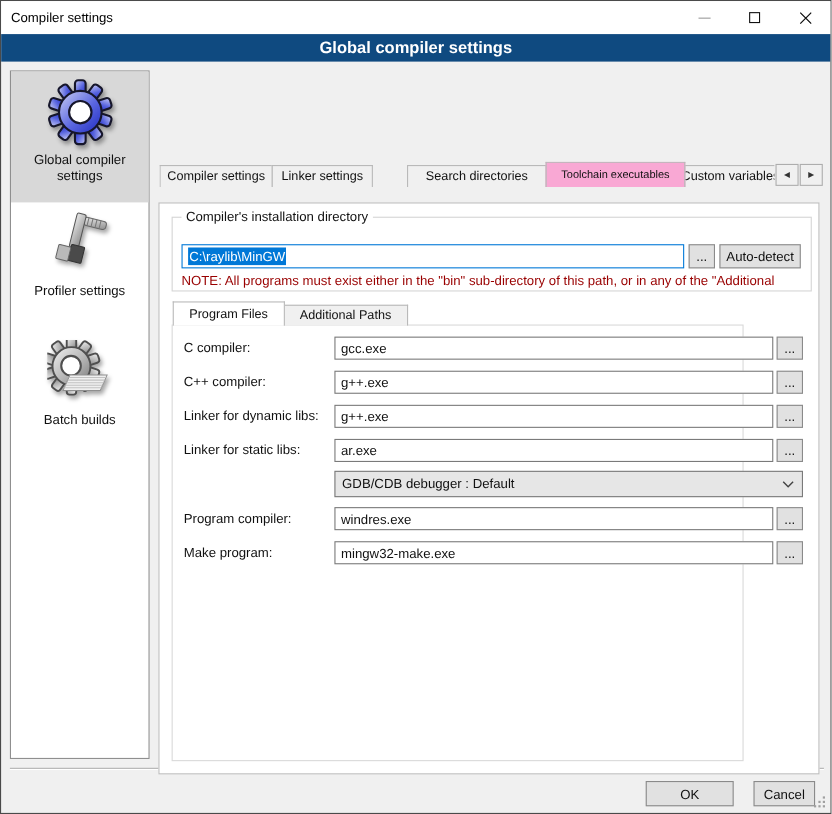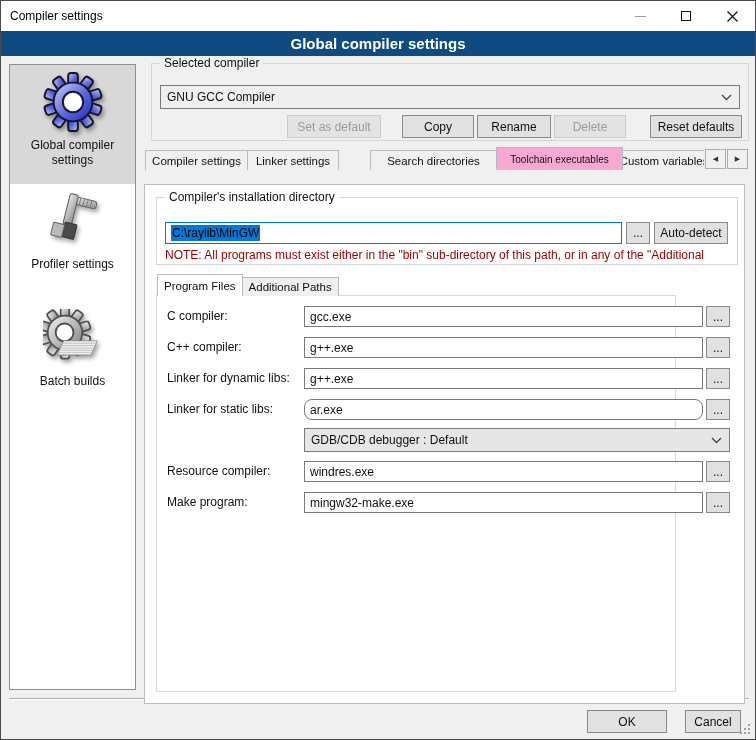--- a/index.html
+++ b/index.html
@@ -40,21 +40,21 @@
 
   
   .combo{position:absolute;display:flex;align-items:center;background:#EFEFEF;border:1px solid #7A7A7A;padding-left:6px;}
   .combo .combo-text{flex:1;white-space:nowrap;overflow:hidden;}
   .combo svg{margin-right:7px;flex:none;}
 
   
   .textbox{position:absolute;background:#FFF;border:1px solid #7A7A7A;padding-left:5px;display:flex;align-items:center;
            white-space:nowrap;overflow:hidden;}
   .textbox.focused{border-color:#0078D7;}
-  .sel{background:#0078D7;color:#000000;padding:1px 1px;}
+  .sel{background:#0078D7;color:#ffffff;padding:1px 1px;}
 
   
   .grp-compiler{left:150px;top:62px;width:598px;height:78px;}
   .combo-compiler{left:8px;top:21px;width:580px;height:24px;}
   .cbtn{position:absolute;top:51px;height:23px;}
 
   
   .tabstrip{position:absolute;left:144px;top:146px;width:559px;height:23px;display:flex;align-items:flex-end;overflow:hidden;z-index:3;}
   .tab{flex:none;display:flex;align-items:center;justify-content:center;height:20px;background:#F0F0F0;
        border:1px solid #B9B9B9;border-bottom:none;white-space:nowrap;overflow:hidden;font-size:11.5px;margin-right:-1px;}
@@ -75,21 +75,21 @@
   
   .grp-install{left:11px;top:12px;width:582px;height:68px;}
   .input-installdir{left:8px;top:24px;width:457px;height:22px;}
   .btn-browse-dir{position:absolute;left:469px;top:24px;width:24px;height:22px;}
   .btn-autodetect{position:absolute;left:497px;top:24px;width:74px;height:22px;}
   .note{position:absolute;left:8px;top:50px;width:572px;color:#990000;white-space:nowrap;overflow:hidden;font-size:12px;}
 
   
   .subtabstrip{position:absolute;left:12px;top:89px;height:22px;display:flex;align-items:flex-end;z-index:3;}
   .subtab{flex:none;display:flex;align-items:center;justify-content:center;height:19px;background:#F0F0F0;
-          border:1px solid #B9B9B9;border-bottom:none;padding:0 6px;white-space:nowrap;font-size:11.5px;margin-right:-1px;}
+          border:1px solid #B9B9B9;border-bottom:none;padding:0 14px;white-space:nowrap;font-size:11.5px;margin-right:-1px;}
   .subtab.active{height:22px;background:#FFF;z-index:4;}
   .innerpage{position:absolute;left:11px;top:110px;width:520px;height:397px;background:#FFF;border:1px solid #D9D9D9;z-index:2;}
 
   
   .f-label{position:absolute;left:10px;width:136px;height:21px;line-height:21px;white-space:nowrap;overflow:hidden;}
   .f-input{left:147px;width:399px;height:21px;}
   .f-browse{position:absolute;left:549px;width:24px;height:21px;}
   .combo-debugger{left:147px;width:426px;height:24px;background:#E6E6E6;}
 
   
@@ -192,34 +192,20 @@
         <circle cx="23" cy="25" r="9.5" fill="#FFFFFF" stroke="#4F4F4F" stroke-width="2"></circle>
         <g transform="translate(14,34) skewX(-24)">
           <rect x="8" y="0" width="36" height="15" fill="#EFEFEF" stroke="#8F8F8F"></rect>
           <path d="M8 2.5h36 M8 5h36 M8 7.5h36 M8 10h36 M8 12.5h36" stroke="#C2C2C2" stroke-width="1"></path>
         </g>
       </svg>
       <span class="s-label">Batch builds</span>
     </div>
   </div>
 
-  <div class="groupbox grp-compiler">
-    <span class="grp-label grp-on-gray">Selected compiler</span>
-    <div class="combo combo-compiler">
-      <span class="combo-text">GNU GCC Compiler</span>
-      <svg width="11" height="7" viewBox="0 0 11 7">
-        <polyline points="1,1 5.5,5.5 10,1" fill="none" stroke="#444" stroke-width="1.3"></polyline>
-      </svg>
-    </div>
-    <div class="btn cbtn disabled" style="left:135px;width:94px;">Set as default</div>
-    <div class="btn cbtn" style="left:250px;width:72px;">Copy</div>
-    <div class="btn cbtn" style="left:325px;width:74px;">Rename</div>
-    <div class="btn cbtn disabled" style="left:402px;width:72px;">Delete</div>
-    <div class="btn cbtn" style="left:498px;width:92px;">Reset defaults</div>
-  </div>
 
   <div class="tabstrip">
     <div class="tab">Compiler settings</div>
     <div class="tab">Linker settings</div>
     <div class="tab">Search directories</div>
     <div class="tab active">Toolchain executables</div>
     <div class="tab">Custom variables</div>
     <div class="tab">Build options</div>
   </div>
   <div class="tab-arrow arrow-left">
@@ -253,31 +239,31 @@
 
       <div class="f-label" style="top:41px;">C++ compiler:</div>
       <div class="textbox f-input" style="top:41px;">g++.exe</div>
       <div class="btn f-browse" style="top:41px;">...</div>
 
       <div class="f-label" style="top:72px;">Linker for dynamic libs:</div>
       <div class="textbox f-input" style="top:72px;">g++.exe</div>
       <div class="btn f-browse" style="top:72px;">...</div>
 
       <div class="f-label" style="top:103px;">Linker for static libs:</div>
-      <div class="textbox f-input" style="top:103px;border-radius:8px;">ar.exe</div>
+      <div class="textbox f-input" style="top:103px;">ar.exe</div>
       <div class="btn f-browse" style="top:103px;">...</div>
 
       <div class="combo combo-debugger" style="top:132px;">
         <span class="combo-text">GDB/CDB debugger : Default</span>
         <svg width="11" height="7" viewBox="0 0 11 7">
           <polyline points="1,1 5.5,5.5 10,1" fill="none" stroke="#444" stroke-width="1.3"></polyline>
         </svg>
       </div>
 
-      <div class="f-label" style="top:165px;">Resource compiler:</div>
+      <div class="f-label" style="top:165px;">Program compiler:</div>
       <div class="textbox f-input" style="top:165px;">windres.exe</div>
       <div class="btn f-browse" style="top:165px;">...</div>
 
       <div class="f-label" style="top:196px;">Make program:</div>
       <div class="textbox f-input" style="top:196px;">mingw32-make.exe</div>
       <div class="btn f-browse" style="top:196px;">...</div>
     </div>
   </div>
 
   <div class="separator"></div>

